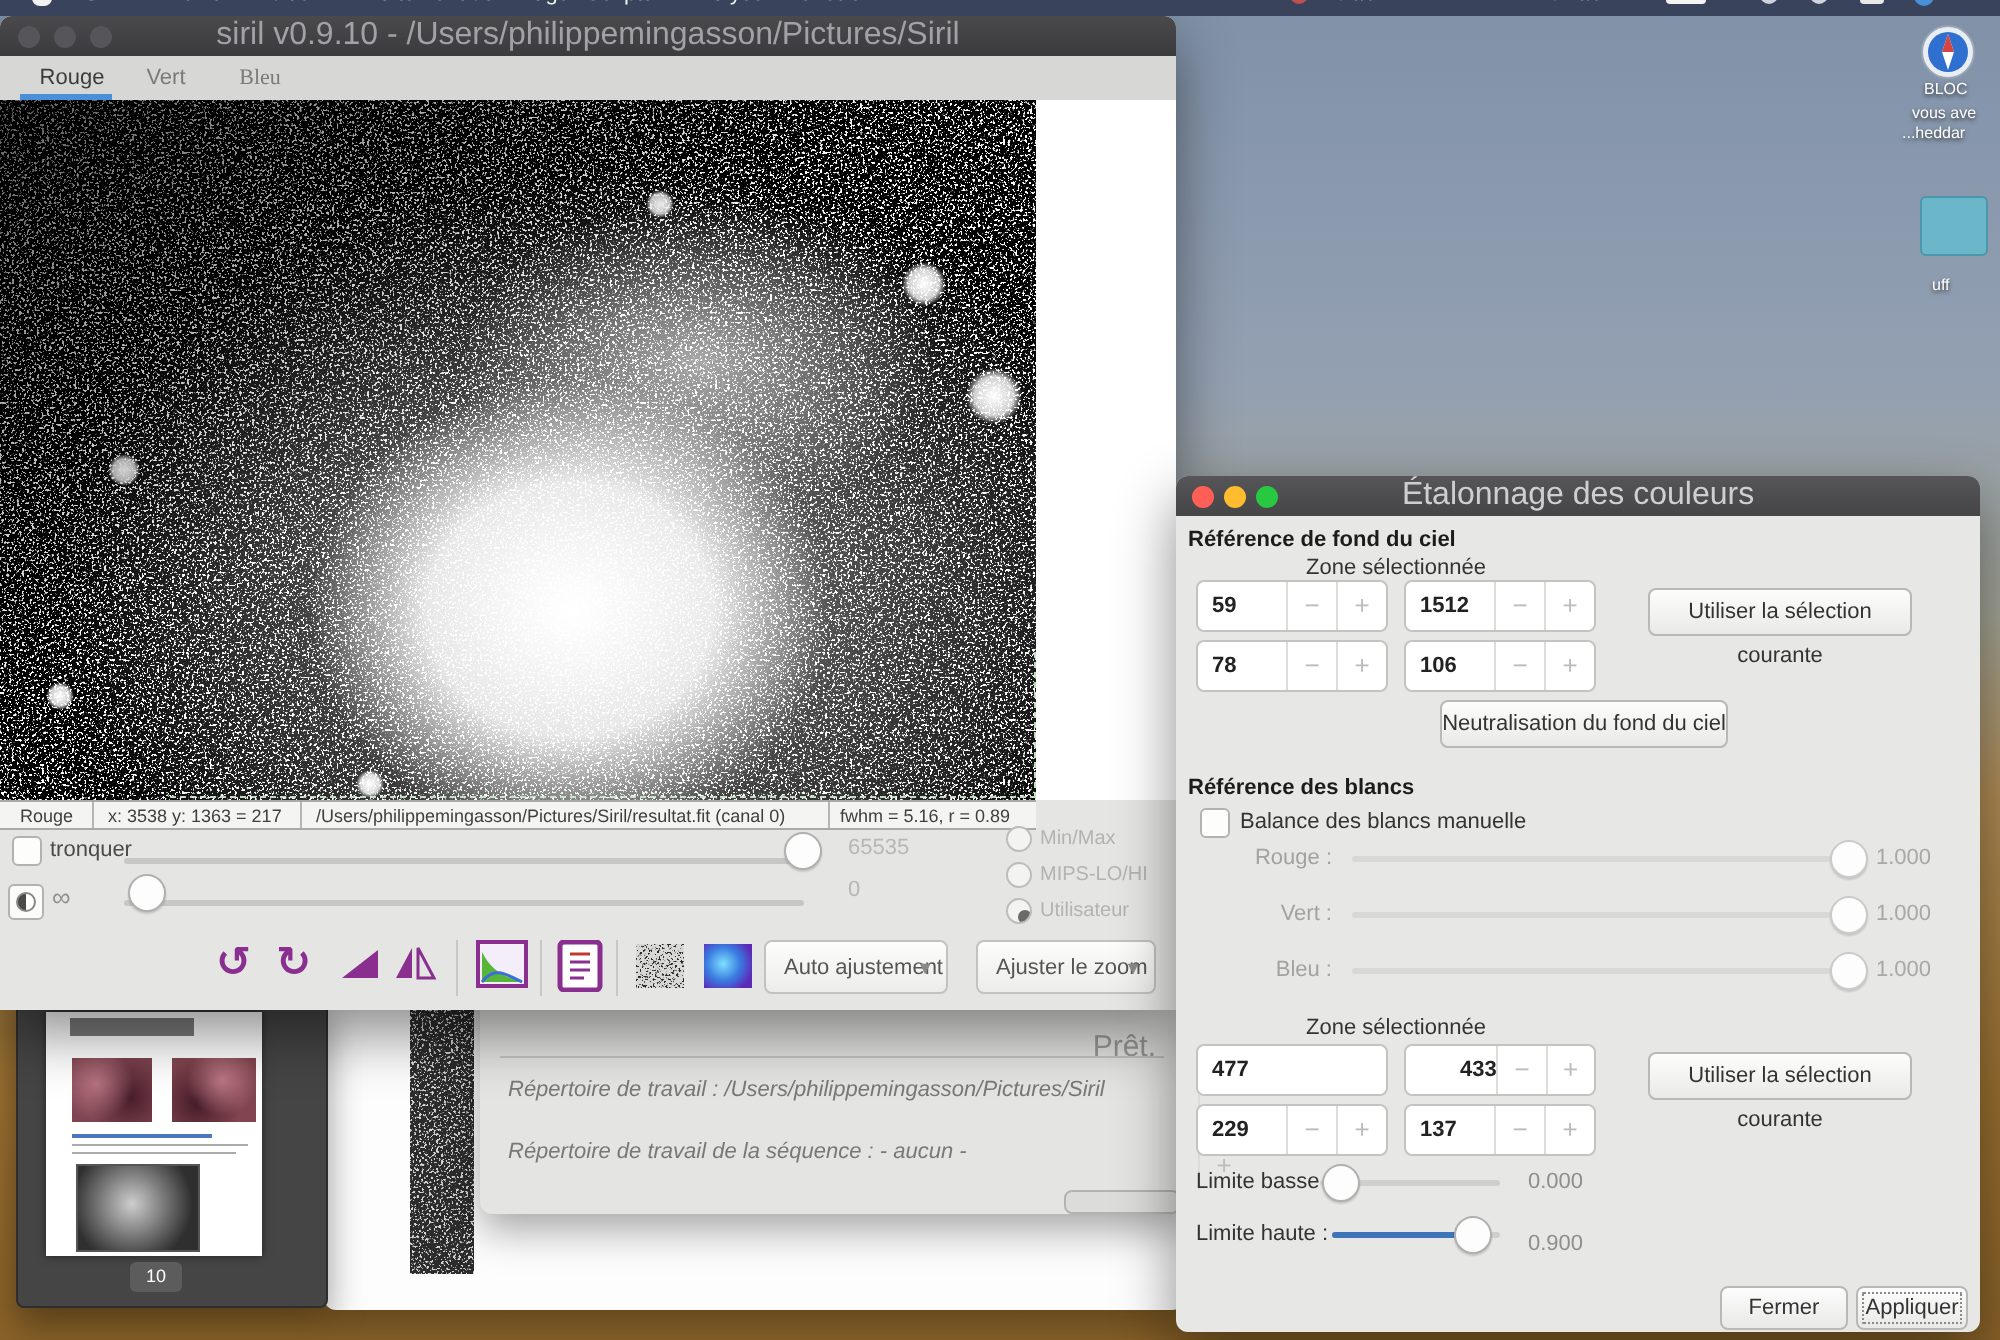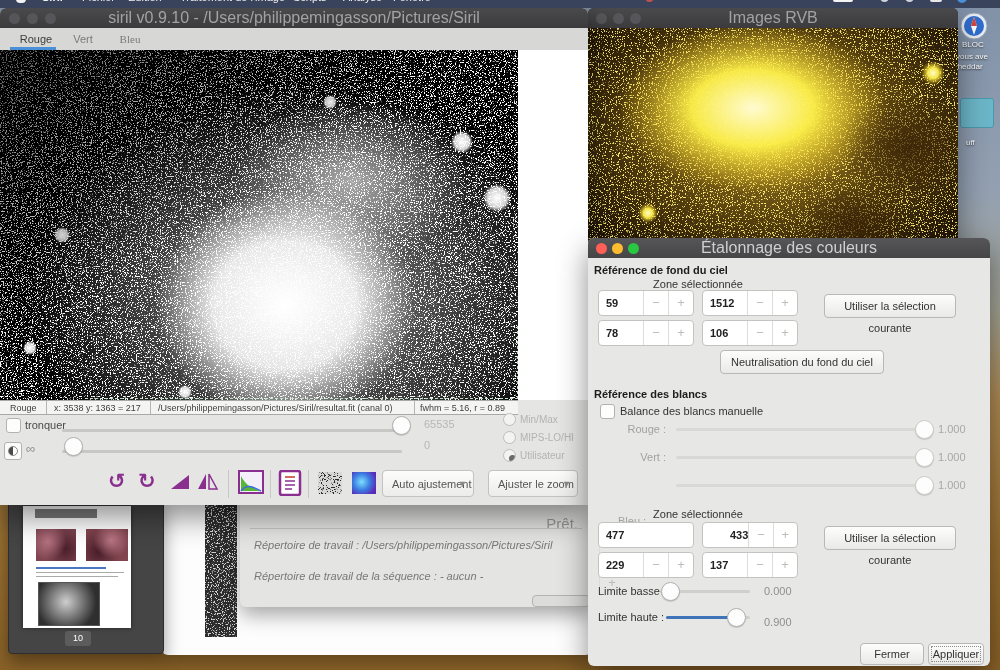--- a/index.html
+++ b/index.html
@@ -144,38 +144,20 @@
       <div class="abs" style="left:13px;top:23px;width:40px;height:32px;background:#7e4450;background-image:radial-gradient(circle at 30% 40%, rgba(190,120,135,.9), rgba(0,0,0,0) 55%),radial-gradient(circle at 72% 62%, rgba(70,28,40,.95), rgba(0,0,0,0) 60%);"></div>
       <div class="abs" style="left:63px;top:23px;width:42px;height:32px;background:#82454f;background-image:radial-gradient(circle at 60% 35%, rgba(195,125,140,.9), rgba(0,0,0,0) 55%),radial-gradient(circle at 30% 70%, rgba(66,26,38,.95), rgba(0,0,0,0) 60%);"></div>
       <div class="abs" style="left:13px;top:61px;width:70px;height:2px;background:#4a77c2;"></div>
       <div class="abs" style="left:13px;top:66px;width:88px;height:1px;background:#aaa;"></div>
       <div class="abs" style="left:13px;top:70px;width:82px;height:1px;background:#aaa;"></div>
       <div class="abs" style="left:15px;top:76px;width:60px;height:42px;background:#6e6e6e;background-image:radial-gradient(circle at 45% 45%, rgba(230,230,230,.8), rgba(40,40,40,.9) 75%);border:1px solid #555;"></div>
     </div>
     <div class="abs" style="left:56px;top:132px;width:26px;height:15px;background:#5c5c5c;border-radius:3px;color:#fff;font-size:9px;text-align:center;line-height:15px;">10</div>
   </div>
 
-  <div class="win" style="left:588px;top:8px;width:370px;height:240px;background:#2a1c06;z-index:20;">
-    <div class="titlebar">
-      <span>Images RVB</span>
-      <div class="light" style="left:8px;"></div>
-      <div class="light" style="left:25px;"></div>
-      <div class="light" style="left:42px;"></div>
-    </div>
-    <svg class="abs" style="left:0;top:20px" width="370" height="220">
-      <rect width="370" height="220" fill="#1c1206"></rect>
-      <ellipse cx="185" cy="100" rx="240" ry="170" fill="url(#gGoldHaze)"></ellipse>
-      <rect width="370" height="220" filter="url(#fStarsGold)" opacity=".95"></rect>
-      <ellipse cx="165" cy="80" rx="135" ry="85" fill="url(#gGoldCore)"></ellipse>
-      <ellipse cx="320" cy="120" rx="70" ry="55" fill="url(#gBrown)"></ellipse>
-      <ellipse cx="265" cy="195" rx="60" ry="40" fill="url(#gBrown)"></ellipse>
-      <circle cx="345" cy="45" r="12" fill="url(#gGoldCore)"></circle>
-      <circle cx="60" cy="185" r="10" fill="url(#gGoldCore)"></circle>
-    </svg>
-  </div>
 
   <div class="win siril-win" style="z-index:25;">
     <div class="titlebar">
       <span>siril v0.9.10 - /Users/philippemingasson/Pictures/Siril</span>
       <div class="light" style="left:9px;"></div>
       <div class="light" style="left:27px;"></div>
       <div class="light" style="left:45px;"></div>
     </div>
 
     <div class="tabbar">
@@ -299,37 +281,37 @@
       <span class="sv">78</span>
       <span class="sb">−</span>
       <span class="sb">+</span>
     </div>
     <div class="spin" style="left:114px;top:82px;">
       <span class="sv">106</span>
       <span class="sb">−</span>
       <span class="sb">+</span>
     </div>
     <div class="btn" style="left:236px;top:56px;width:132px;height:24px;line-height:22px;">Utiliser la sélection courante</div>
-    <div class="btn" style="left:132px;top:112px;width:164px;height:24px;line-height:22px;">Neutralisation du fond du ciel</div>
+    <div class="btn" style="left:132px;top:112px;width:144px;height:24px;line-height:22px;">Neutralisation du fond du ciel</div>
 
     <div class="hdr" style="left:6px;top:150px;">Référence des blancs</div>
     <div class="ck" style="left:12px;top:166px;"></div>
     <div class="lbl" style="left:32px;top:167px;">Balance des blancs manuelle</div>
 
     <div class="lbl-dim" style="left:30px;top:185px;width:48px;text-align:right;">Rouge :</div>
     <div class="dtrack" style="left:88px;top:190px;width:248px;"></div>
     <div class="knob" style="left:327px;top:182px;border-color:#cbcbc9;"></div>
     <div class="dval" style="left:350px;top:185px;">1.000</div>
 
     <div class="lbl-dim" style="left:30px;top:213px;width:48px;text-align:right;">Vert :</div>
     <div class="dtrack" style="left:88px;top:218px;width:248px;"></div>
     <div class="knob" style="left:327px;top:210px;border-color:#cbcbc9;"></div>
     <div class="dval" style="left:350px;top:213px;">1.000</div>
 
-    <div class="lbl-dim" style="left:30px;top:241px;width:48px;margin-top:36px;">Bleu :</div>
+    <div class="lbl-dim" style="left:30px;top:241px;width:48px;text-align:right;">Bleu :</div>
     <div class="dtrack" style="left:88px;top:246px;width:248px;"></div>
     <div class="knob" style="left:327px;top:238px;border-color:#cbcbc9;"></div>
     <div class="dval" style="left:350px;top:241px;">1.000</div>
 
     <div class="lbl" style="left:40px;top:270px;width:140px;text-align:center;">Zone sélectionnée</div>
 
     <div class="spin" style="left:10px;top:284px;flex-direction:column;">
       <span class="sv">477</span>
       <span class="sb">−</span>
       <span class="sb">+</span>

